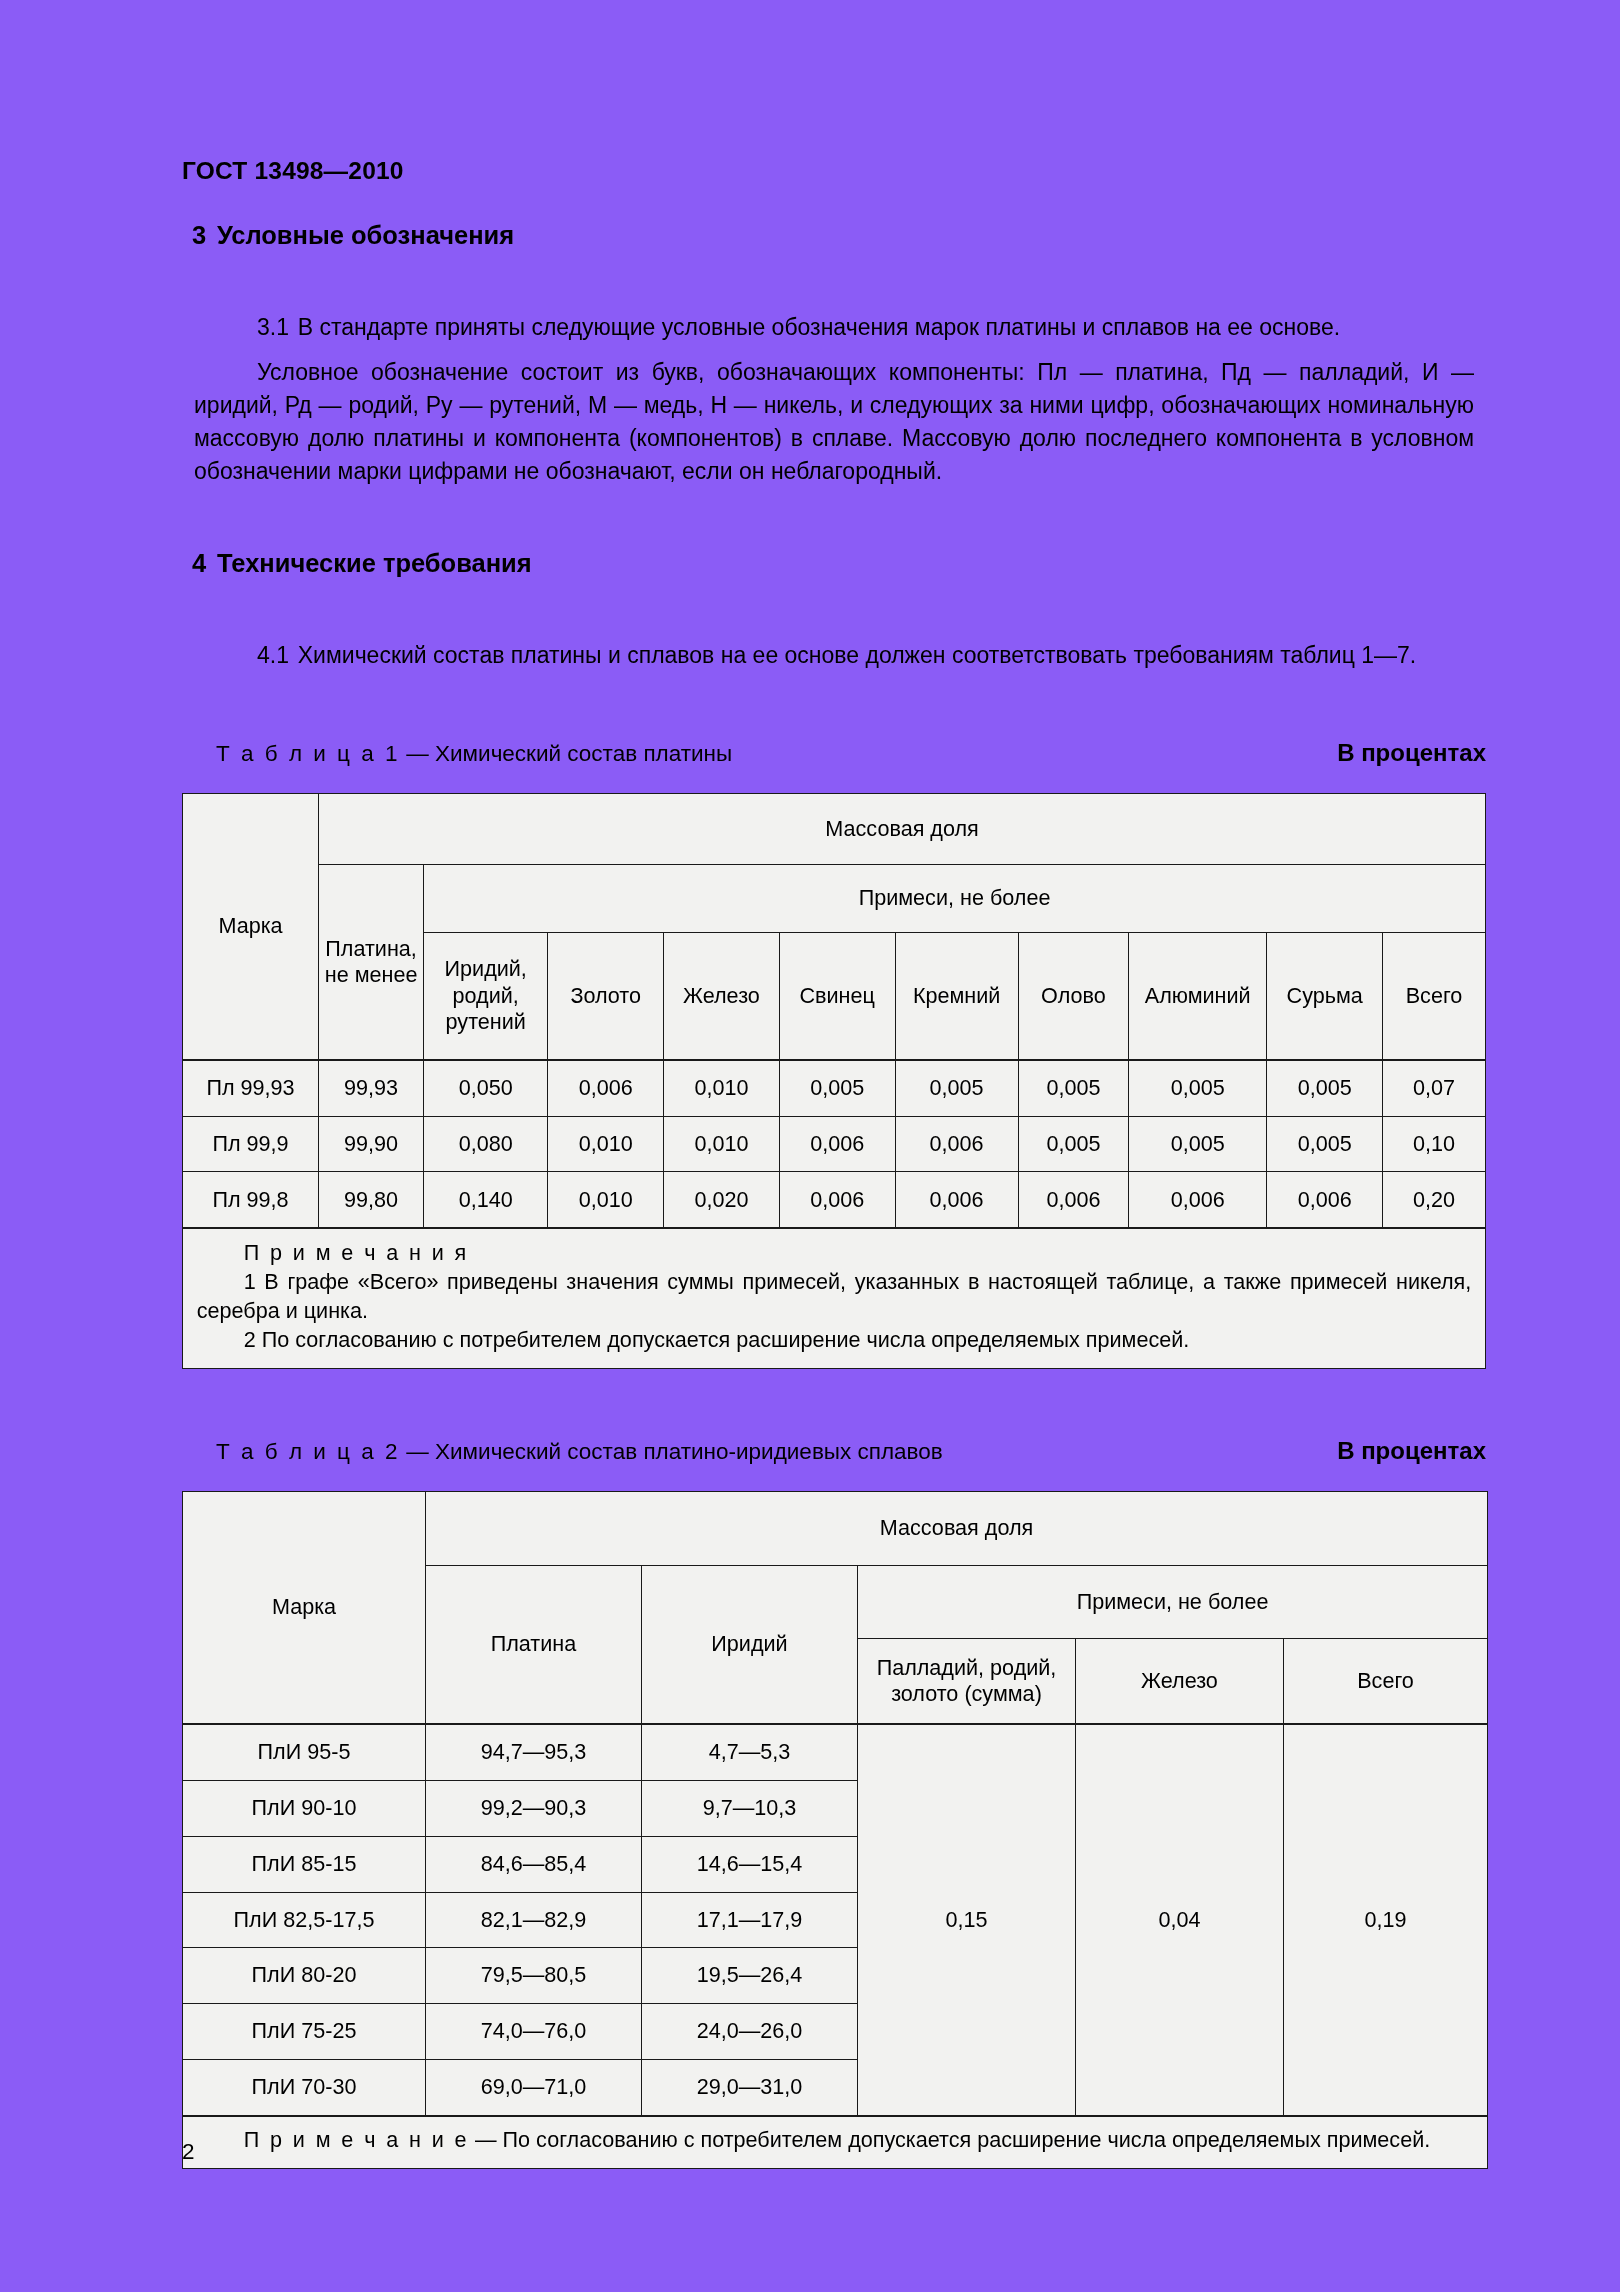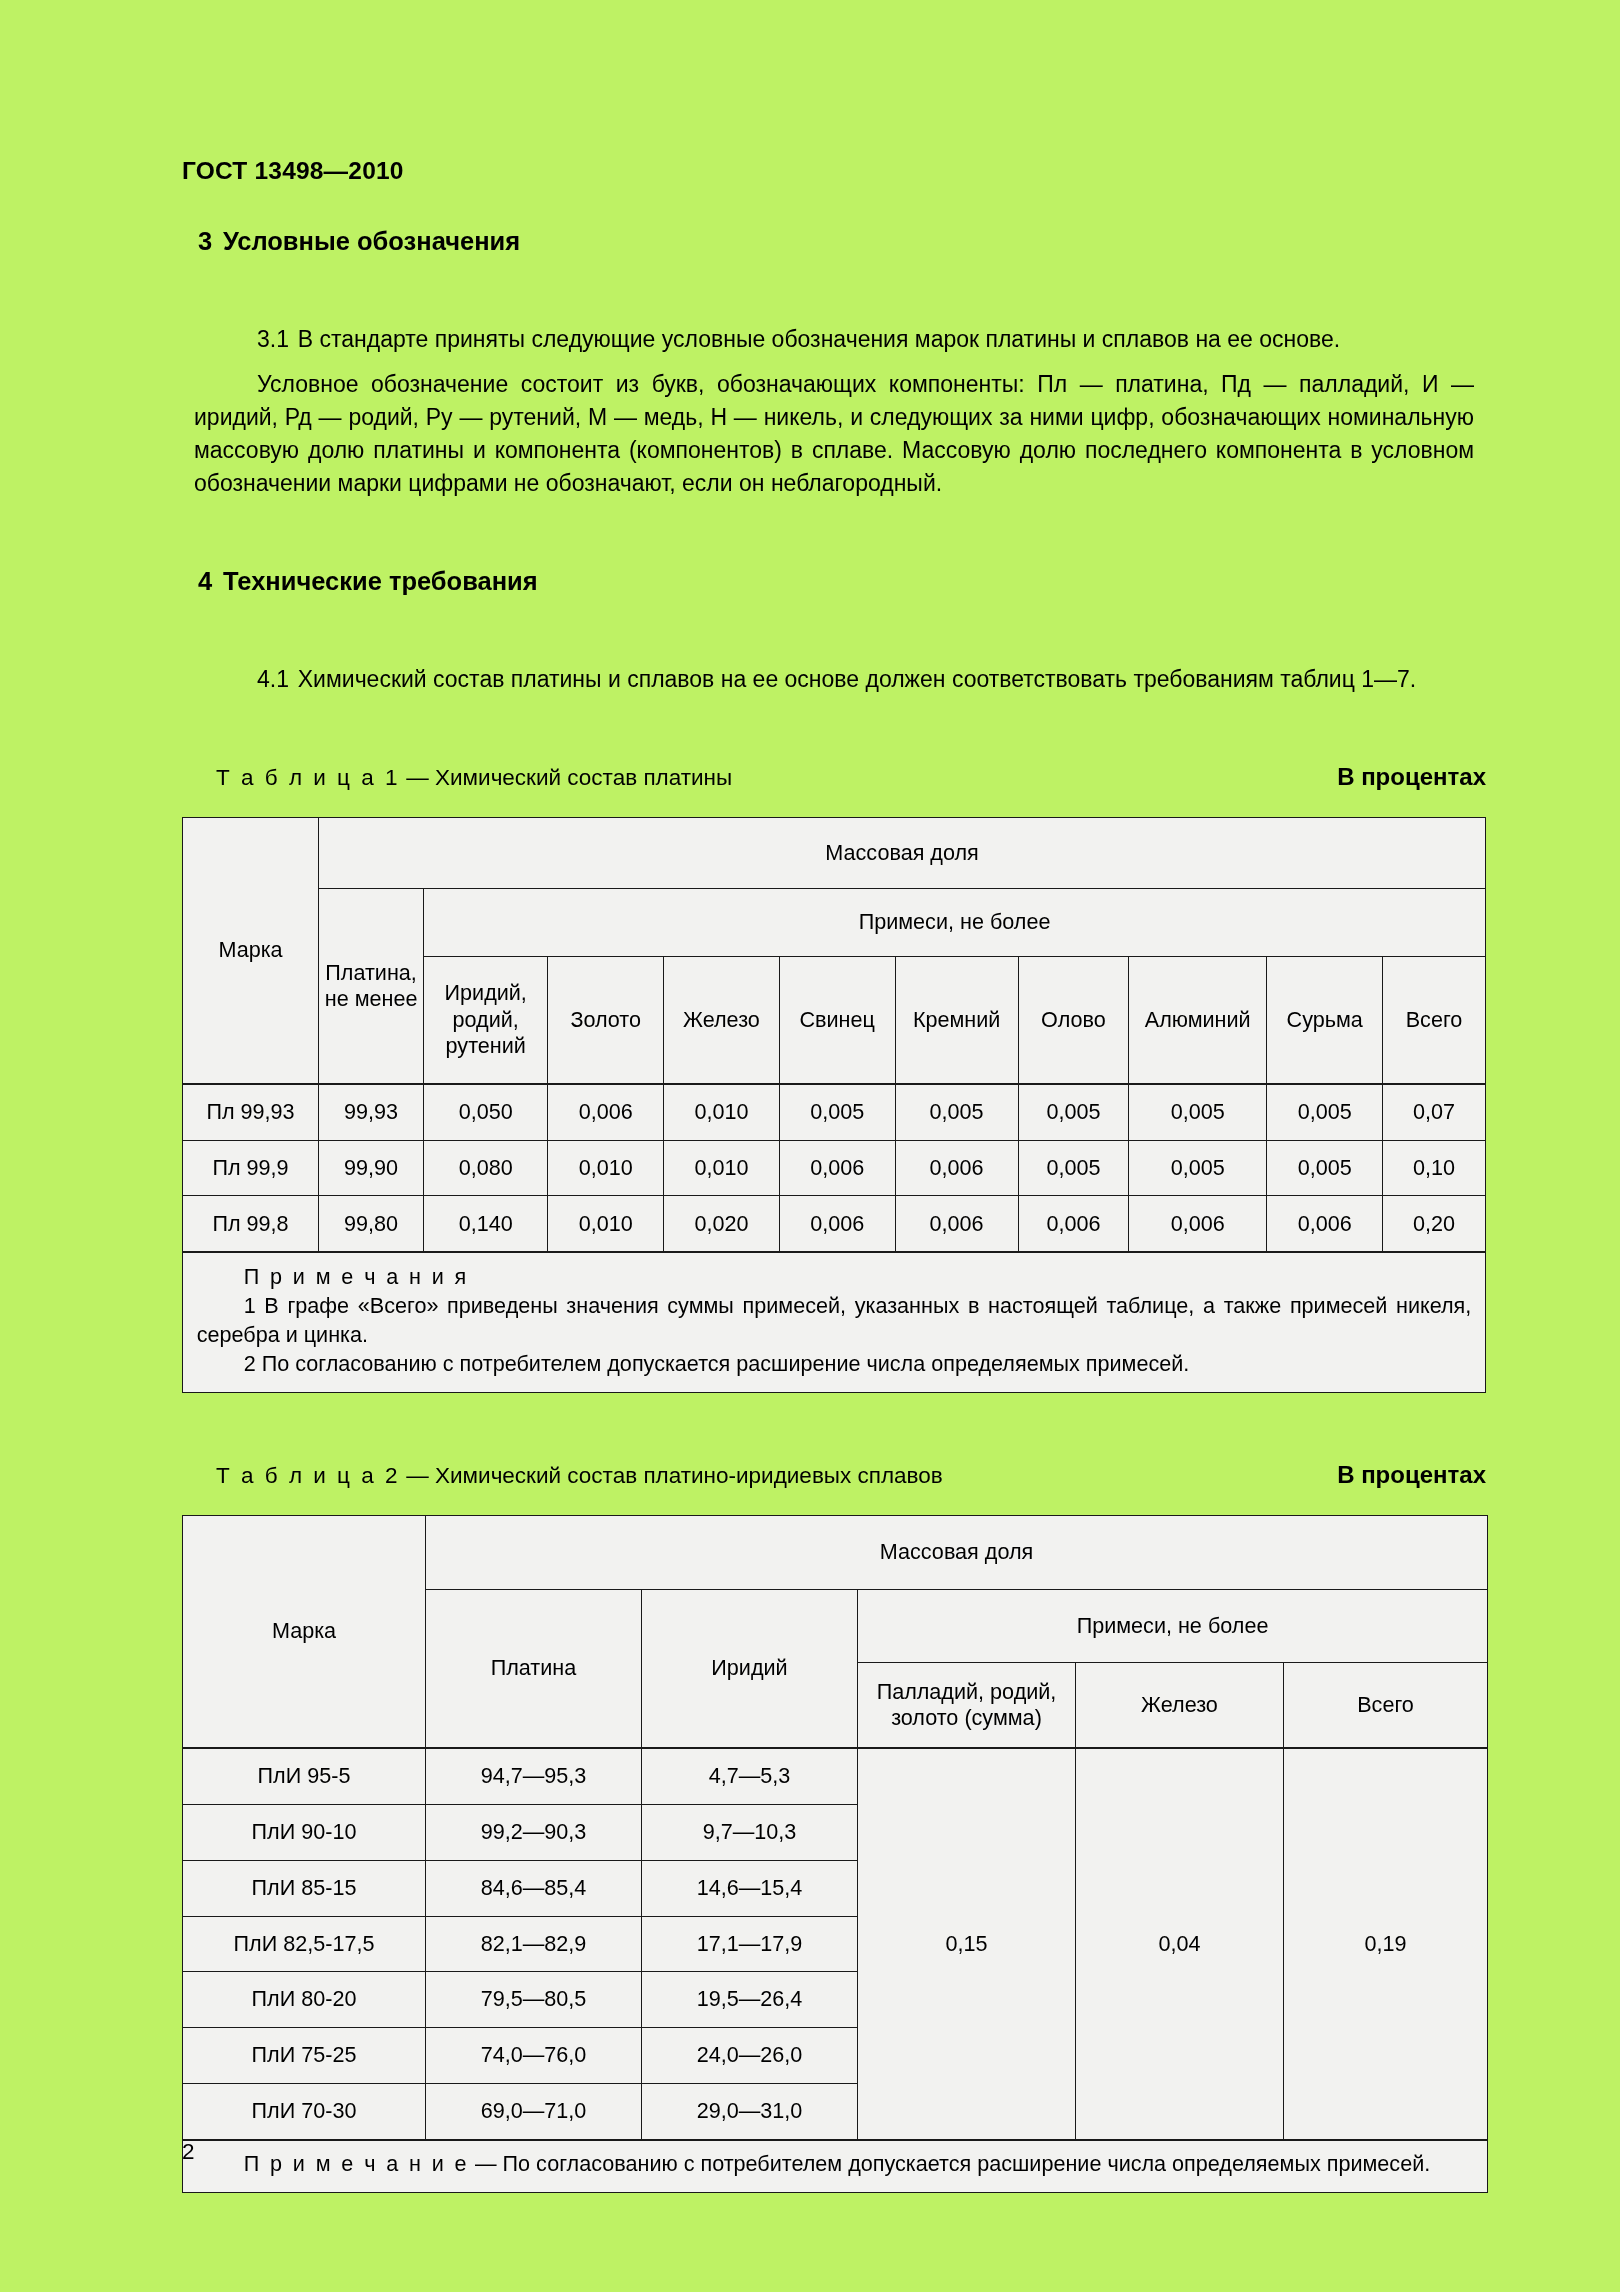--- a/index.html
+++ b/index.html
@@ -13,21 +13,21 @@
     font-family: "Liberation Sans", sans-serif;
     color: #000;
     position: relative;
     overflow: hidden;
   }
   .page {
     position: absolute;
     left: 0; top: 0;
     width: 1620px;
     height: 2293px;
-    background: #bef264;
+    background: #8b5cf6;
   }
   .content {
     position: absolute;
     left: 182px;
     top: 0;
     width: 1304px;
   }
 
   
   .doc-header {
@@ -36,21 +36,21 @@
     top: 157px;
     font-size: 24.5px;
     font-weight: bold;
     letter-spacing: 0.2px;
   }
 
   
   .section-heading {
     font-size: 25.5px;
     font-weight: bold;
-    margin: 16px;
+    margin: 10px;
     padding: 0;
   }
   .heading-num {
     display: inline-block;
     margin-right: 10.8px;
   }
 
   
   .para {
     font-size: 23px;

